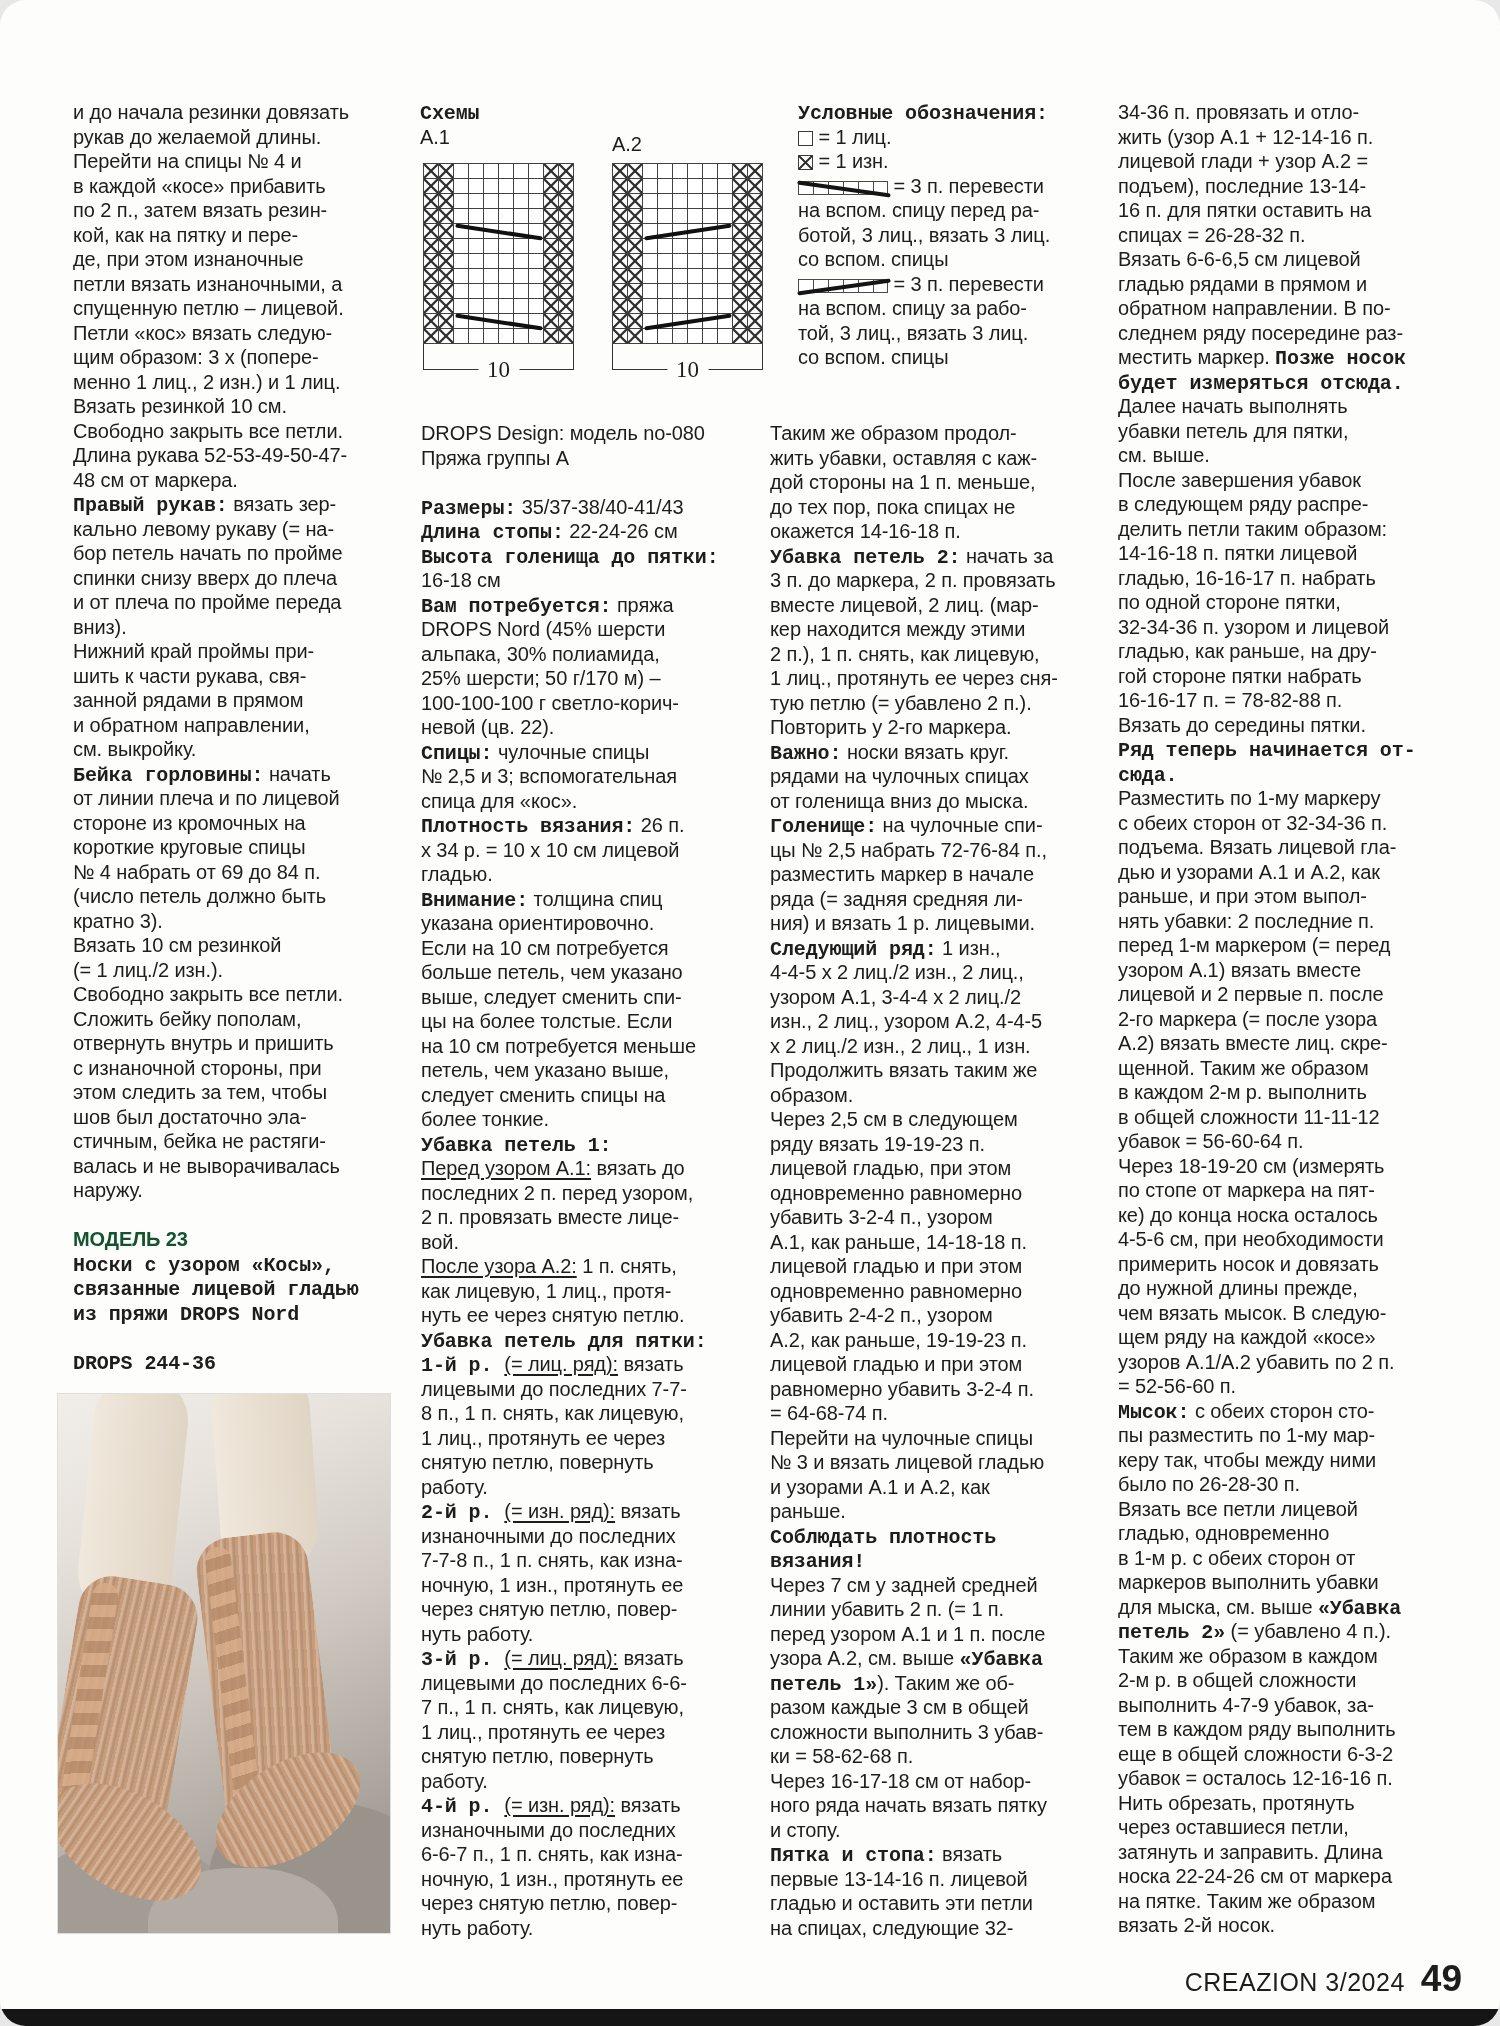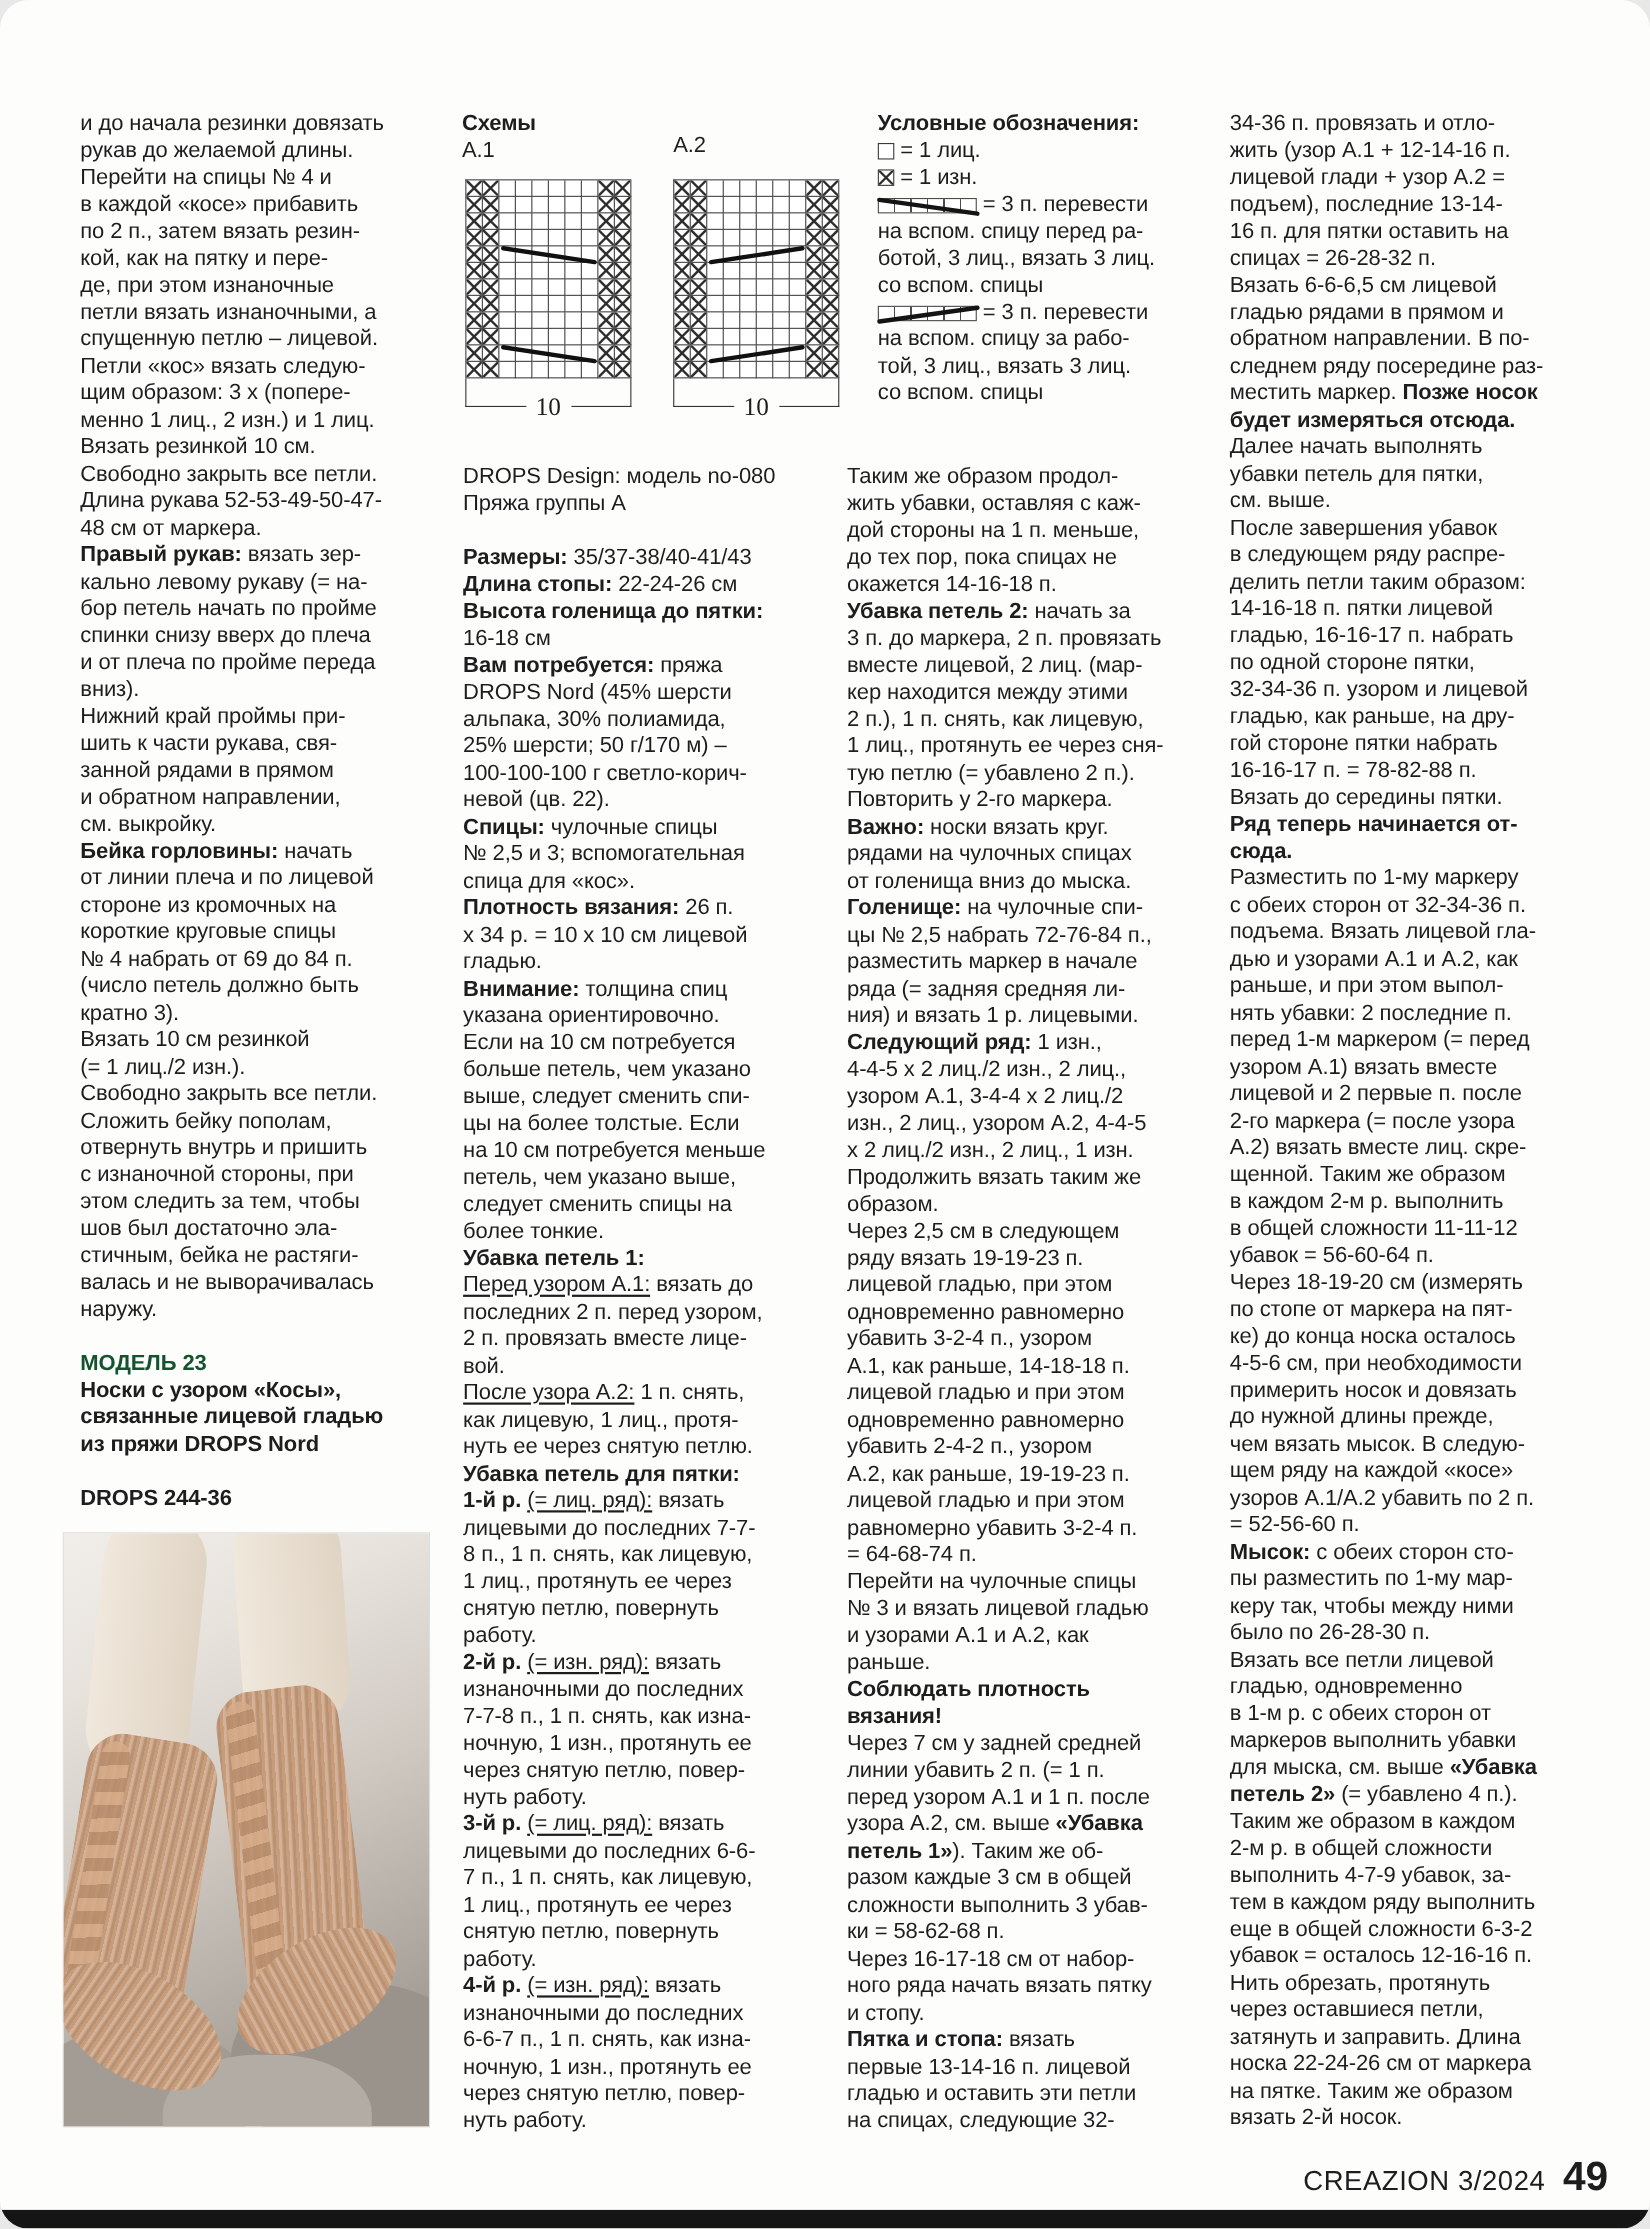--- a/index.html
+++ b/index.html
@@ -1,20 +1,20 @@
 <!DOCTYPE html>
 <html><head>
 <meta charset="utf-8">
 <style>
   html,body{margin:0;padding:0;background:#e8e8e8;}
   .page{position:relative;width:1500px;height:2026px;background:#fdfdfc;
         font-family:"Liberation Sans",sans-serif;color:#1d1d1d;overflow:hidden;border-radius:26px;}
   .textcol{position:absolute;font-size:20px;line-height:24.5px;letter-spacing:-0.1px;}
   .line{height:24.5px;white-space:nowrap;}
-  .s-b{font-weight:700;}
+  .s-b{font-weight:700;font-family:Liberation Mono, monospace;}
   .s-u{text-decoration:underline;text-underline-offset:3px;text-decoration-thickness:1.5px;}
   .s-h{font-weight:700;color:#14532d;}
   
   .sym-cell{display:inline-block;width:15px;height:15px;box-sizing:border-box;
             border:1.6px solid #3a3a3a;background:#fff;vertical-align:-2px;}
   .sym-x{background:
       linear-gradient(to top right, transparent 42%, #2c2c2c 47%, #2c2c2c 53%, transparent 58%),
       linear-gradient(to bottom right, transparent 42%, #2c2c2c 47%, #2c2c2c 53%, transparent 58%);}
   .sym-strip{display:inline-block;position:relative;width:90px;height:14px;box-sizing:border-box;
              border:1.4px solid #4a4a4a;vertical-align:-2px;background:#fff;
@@ -108,21 +108,21 @@
       <div class="line"><span class="s-b">связанные лицевой гладью</span></div>
       <div class="line"><span class="s-b">из пряжи DROPS Nord</span></div>
       <div class="line">&nbsp;</div>
       <div class="line"><span class="s-b">DROPS 244-36</span></div>
     </div>
 
   <div class="textcol" style="left:420px;top:100px;width:200px">
     <div class="line"><span class="s-b">Схемы</span></div>
     <div class="line"><span>А.1</span></div>
   </div>
-  <div class="textcol" style="left:612px;top:120px;width:80px">
+  <div class="textcol" style="left:612px;top:132px;width:80px">
     <div class="line"><span>А.2</span></div>
   </div>
 
   <div class="chart" style="left: 423px; top: 163px; grid-template-columns: repeat(10, 15px);">
       <div class="ch-cell ch-x"></div>
       <div class="ch-cell ch-x"></div>
       <div class="ch-cell"></div>
       <div class="ch-cell"></div>
       <div class="ch-cell"></div>
       <div class="ch-cell"></div>

